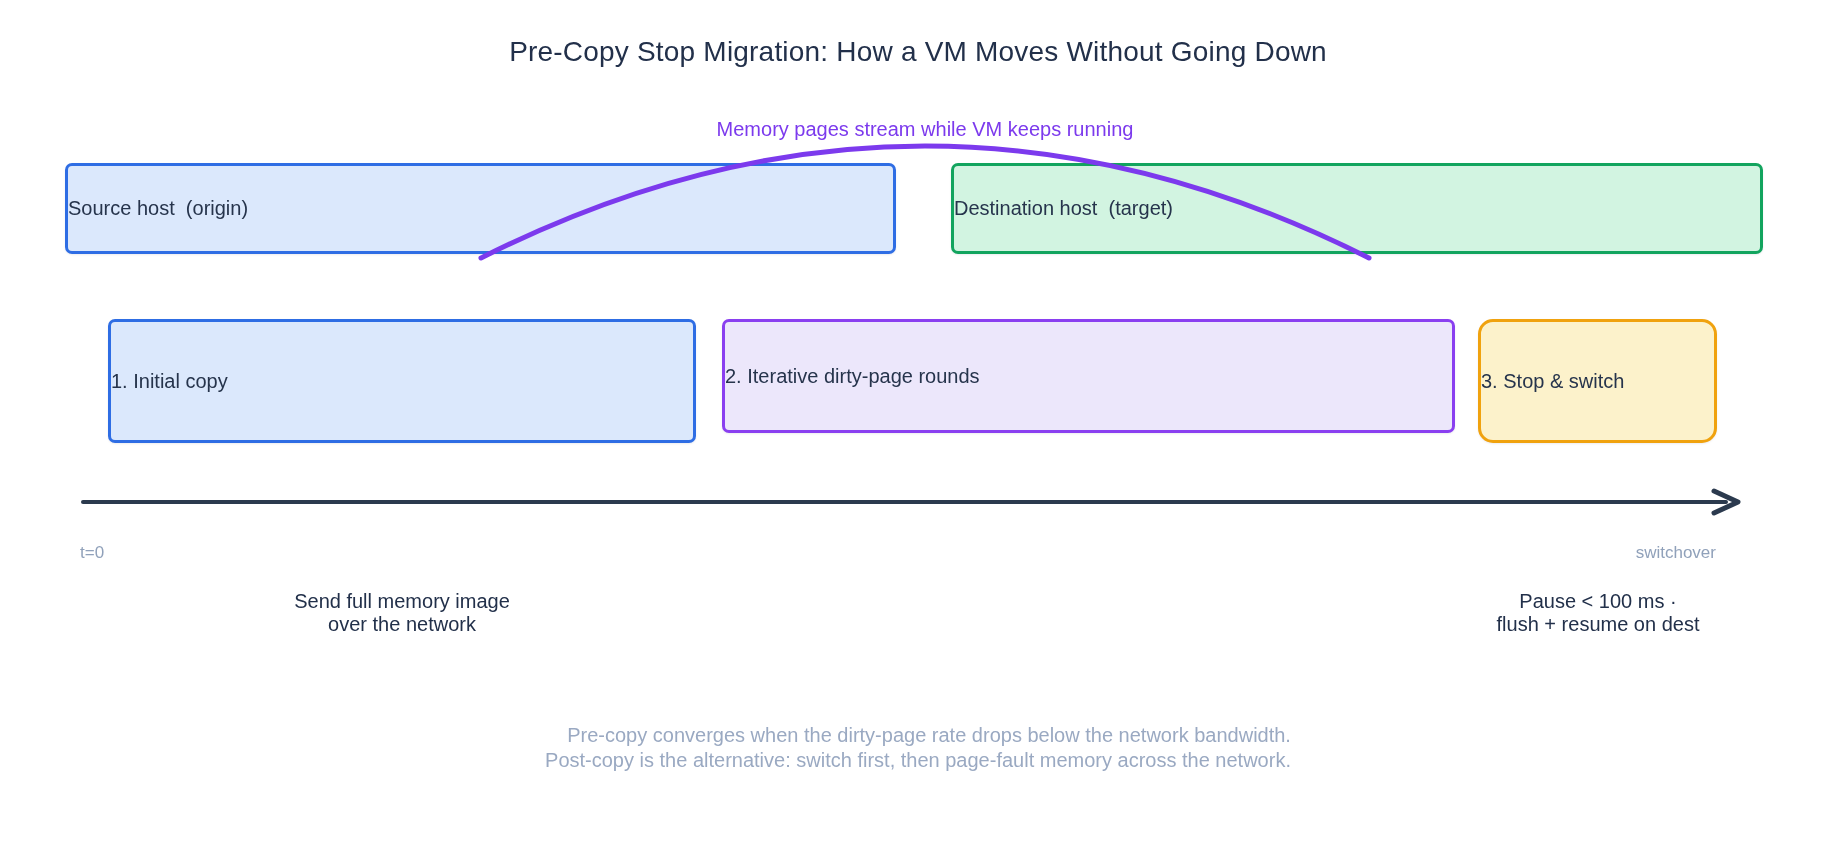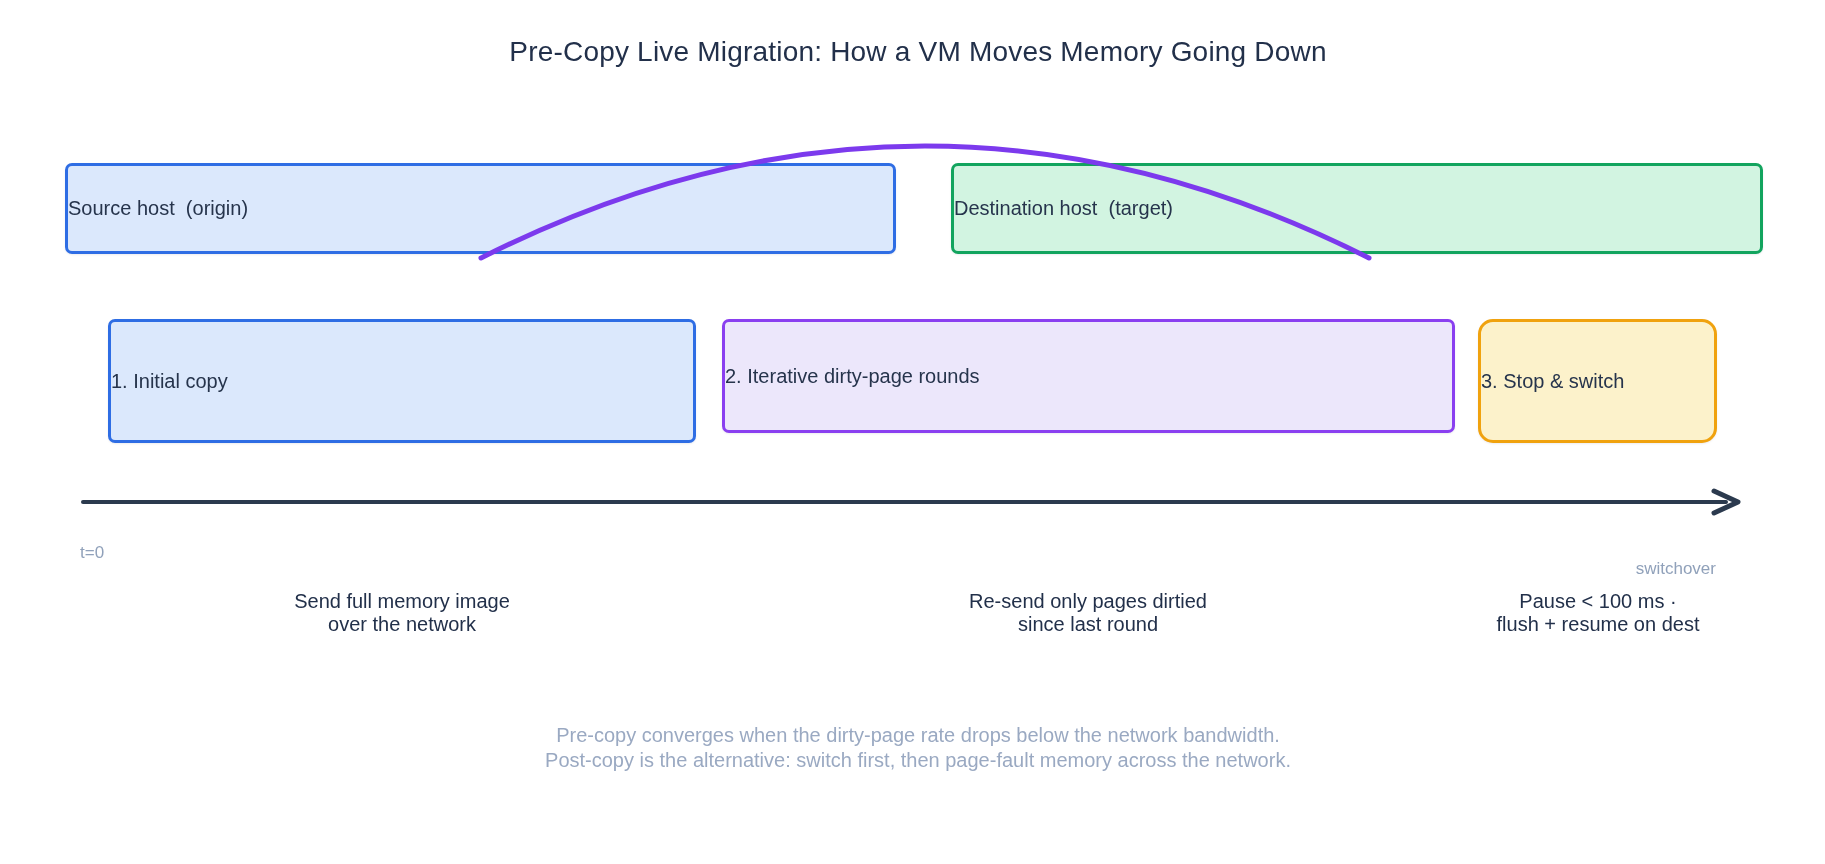--- a/index.html
+++ b/index.html
@@ -31,32 +31,33 @@
   .muted{font-size:17px;white-space:nowrap;}
   .desc{
     font-size:20px;line-height:23px;text-align:center;white-space:pre-line;color:#22304a;
     transform:translateX(-50%);top:574px;margin-top:16px;
   }
   .desc1{left:402px;}
   .desc2{left:1088px;}
   .desc3{left:1598px;}
   .footer{
     top:723px;left:918px;transform:translateX(-50%);
-    font-size:20px;line-height:25px;text-align:center;white-space:nowrap;
+    font-size:20px;line-height:25px;text-align:right;white-space:nowrap;
   }
   .tl-start{left:80px;top:543px;}
-  .tl-end{top:543px;left:1716px;transform:translateX(-100%);margin-top:16px;}
+  .tl-end{top:543px;left:1716px;transform:translateX(-100%);}
 </style>
 </head>
 <body>
 
 <div id="canvas">
 
-  <div class="abs title">Pre-Copy Live Migration: How a VM Moves Memory Going Down</div>
+  <div class="abs title">Pre-Copy Stop Migration: How a VM Moves Without Going Down</div>
 
+  <div class="abs annotation" style="color: rgb(124, 58, 237);">Memory pages stream while VM keeps running</div>
 
   <div class="abs box host-source" style="background-color: rgb(219, 232, 252); border-color: rgb(46, 109, 228);">
     <span>Source host  (origin)</span>
   </div>
 
   <div class="abs box host-dest" style="background-color: rgb(210, 244, 225); border-color: rgb(18, 164, 94);">
     <span>Destination host  (target)</span>
   </div>
 
   <div class="abs box phase1" style="background-color: rgb(219, 232, 252); border-color: rgb(46, 109, 228);">
@@ -77,22 +78,20 @@
     <path d="M 1714 491 L 1738 502 L 1714 513" fill="none" stroke-width="5" stroke-linecap="round" stroke-linejoin="round" stroke="#2b3a4e"></path>
   </svg>
 
   <div class="abs muted tl-start" style="color: rgb(144, 161, 186); text-align: right;">t=0</div>
 
   <div class="abs muted tl-end" style="color: rgb(144, 161, 186);">switchover</div>
 
   <div class="abs desc desc1">Send full memory image
 over the network</div>
 
-  <div class="abs desc desc2">Re-send only pages dirtied
-since last round</div>
 
   <div class="abs desc desc3">Pause &lt; 100 ms ·
 flush + resume on dest</div>
 
   <div class="abs footer" style="color: rgb(154, 169, 194);">
     <div>Pre-copy converges when the dirty-page rate drops below the network bandwidth.</div>
     <div>Post-copy is the alternative: switch first, then page-fault memory across the network.</div>
   </div>
 
 </div>

